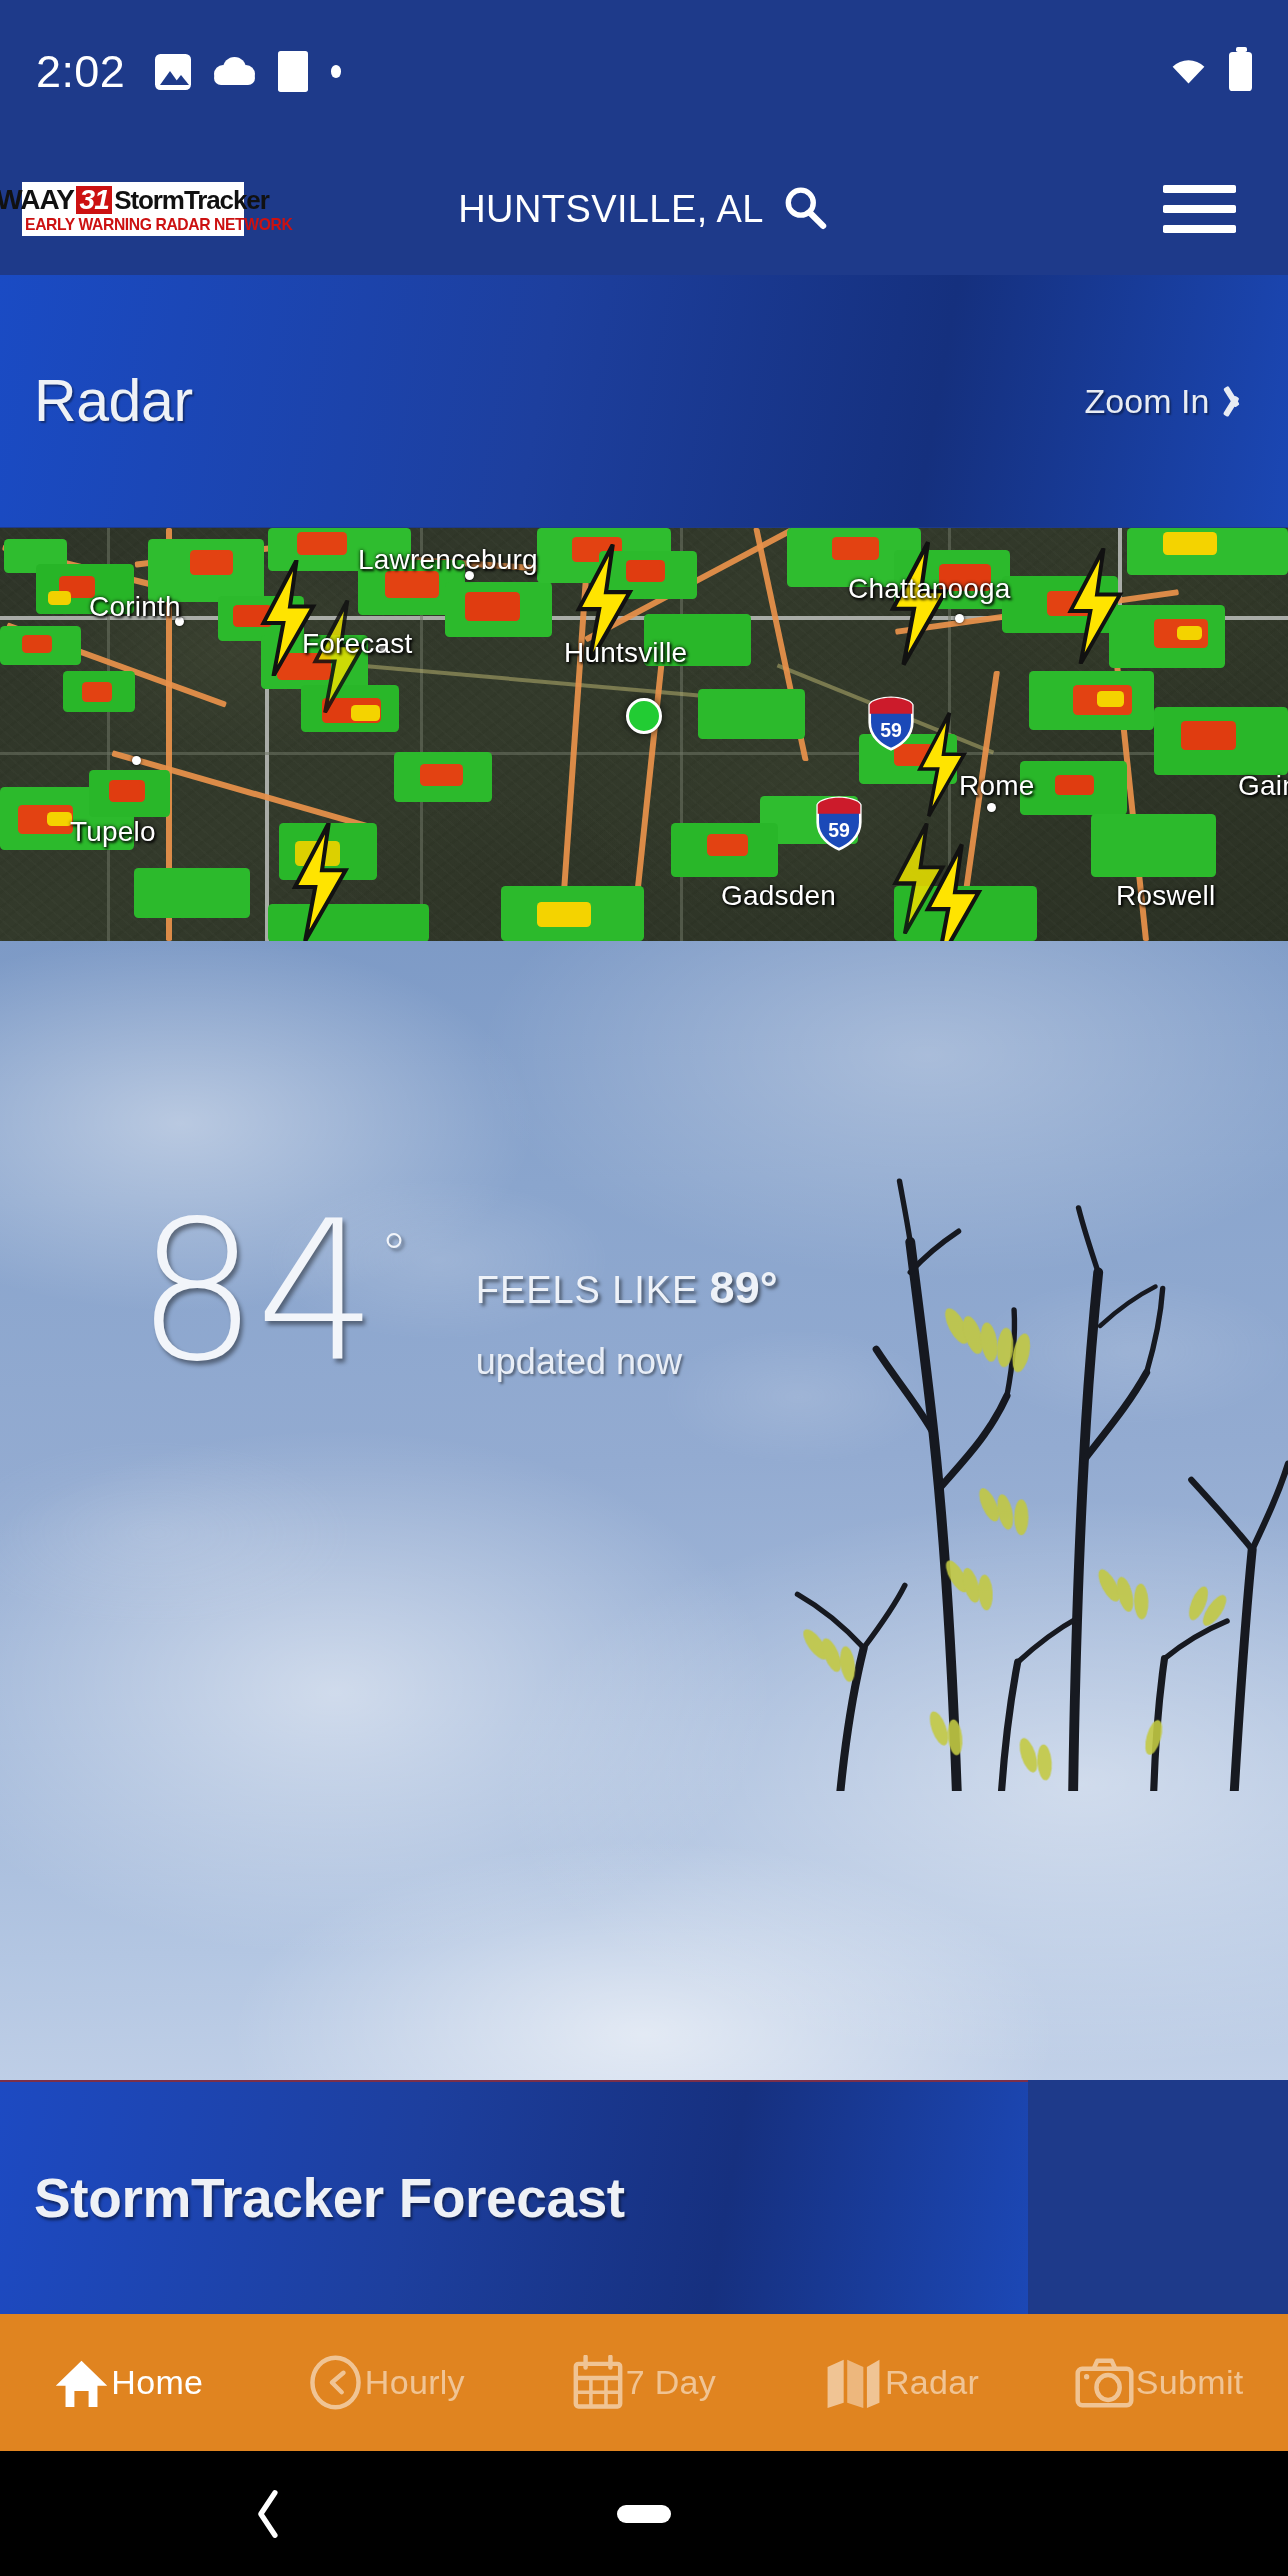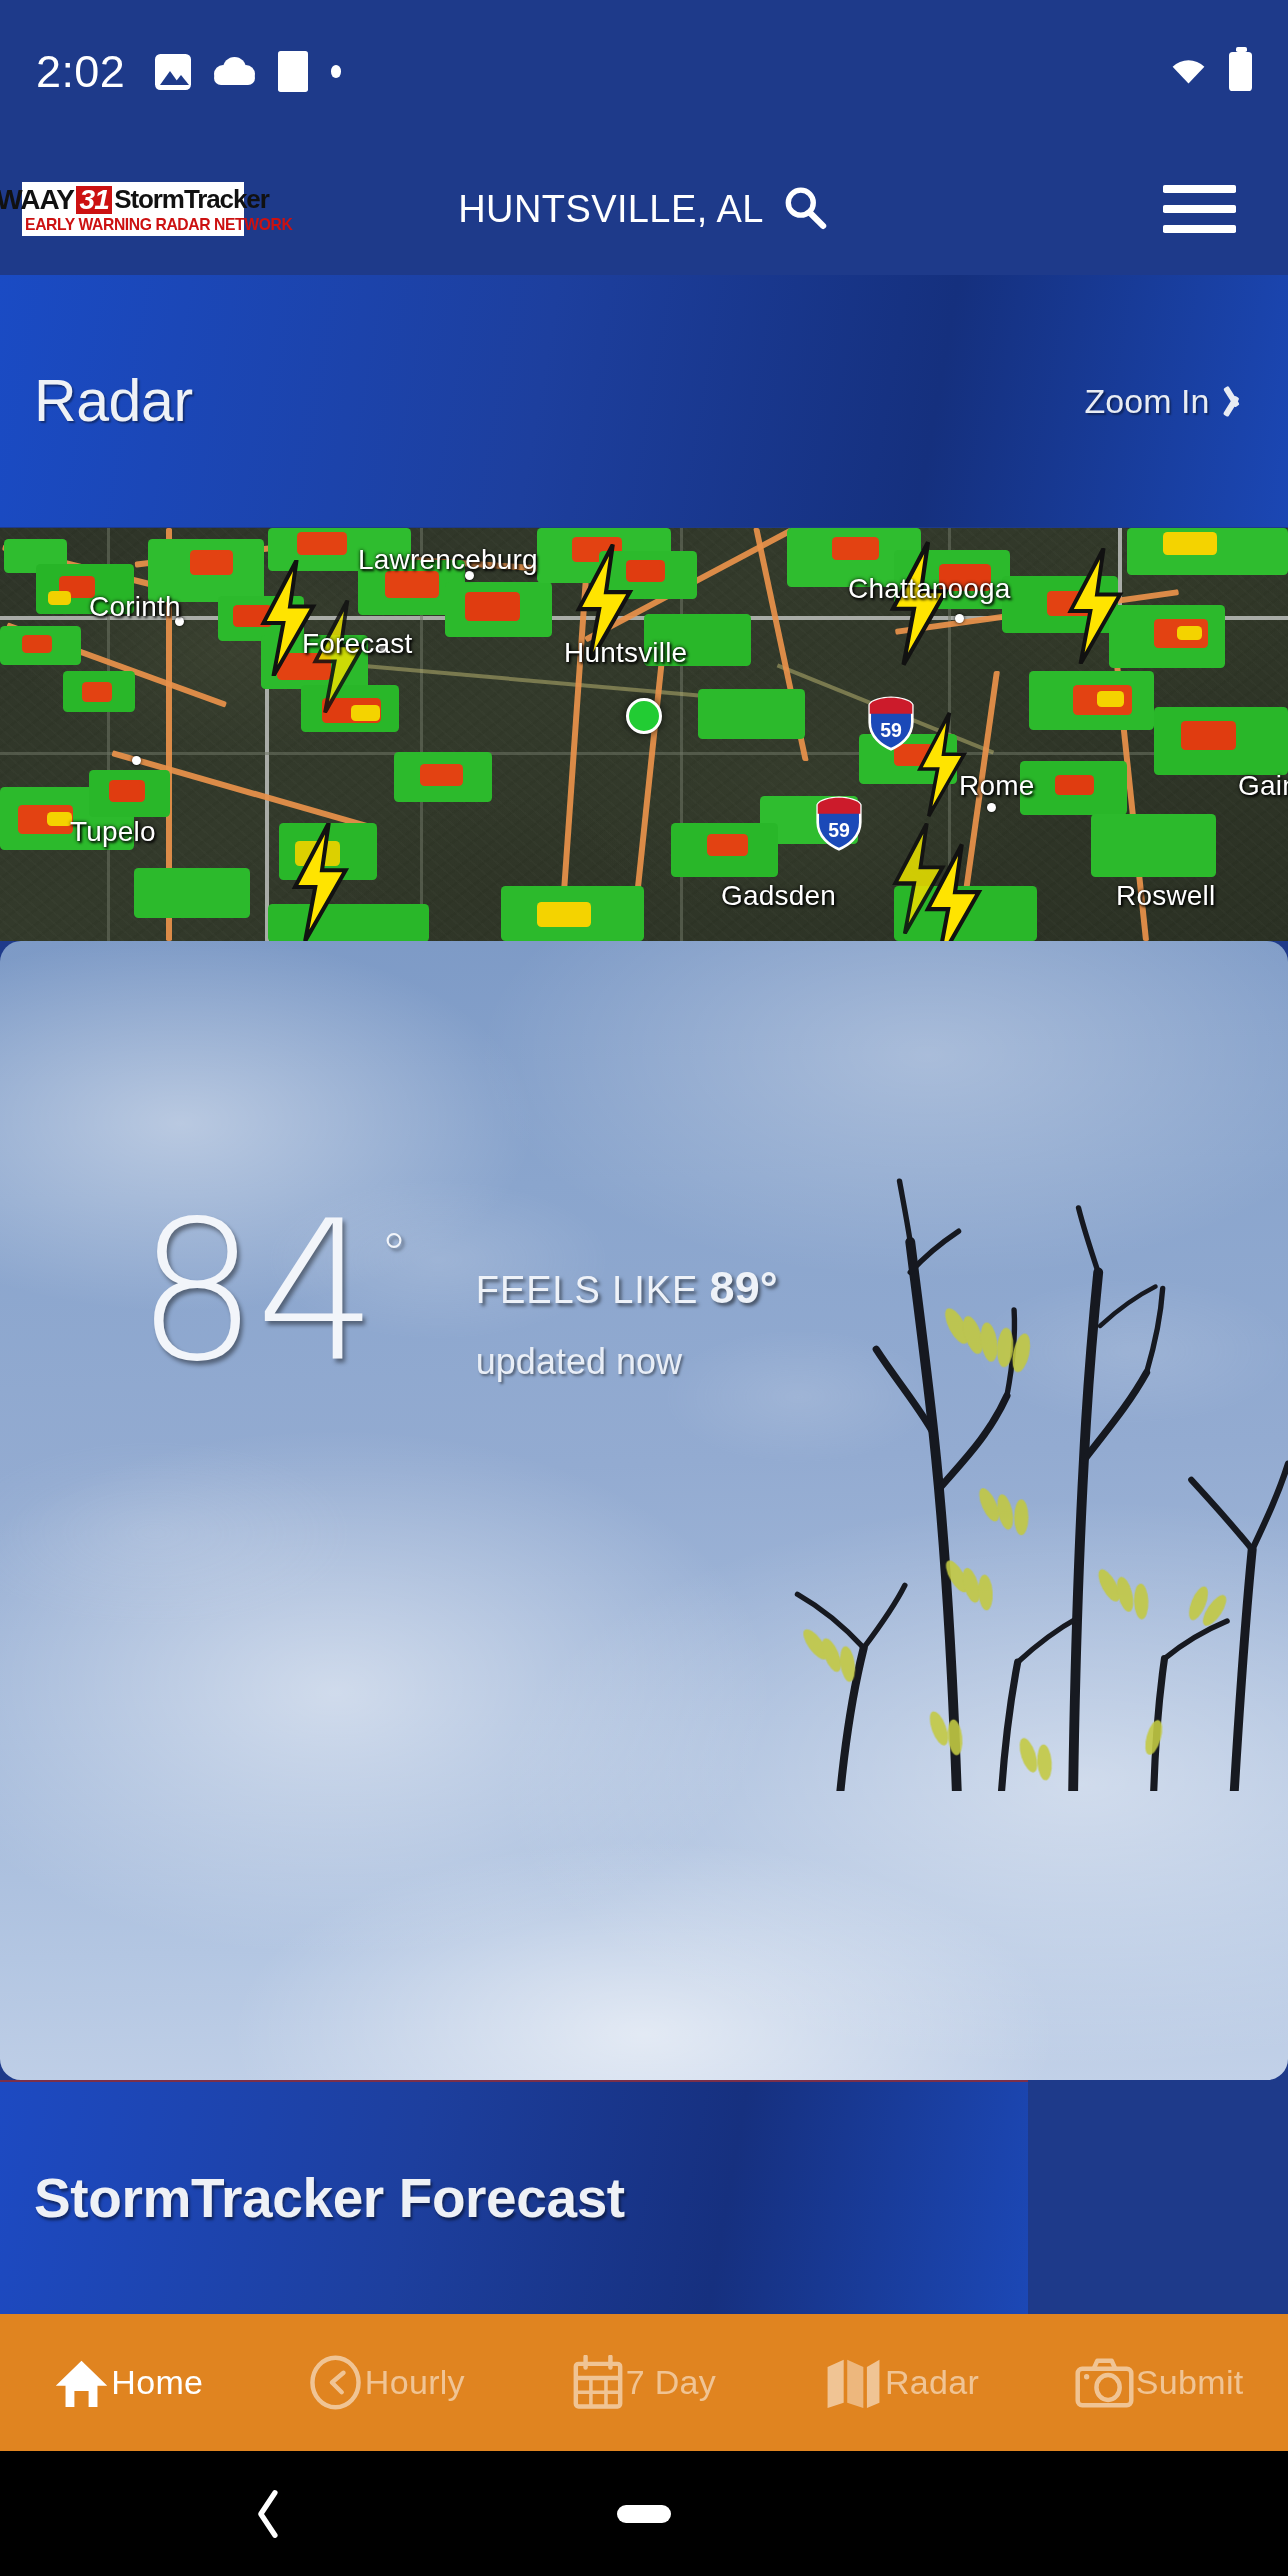--- a/index.html
+++ b/index.html
@@ -36,21 +36,21 @@
 
   
   .appheader{
     position:absolute; top:143px; left:0; width:1288px; height:132px;
     background:#1e3a8a; display:flex; align-items:center;
   }
   .logo{
     margin-left:21.5px; width:222px; background:#fff; padding:4.5px 3.6px 3.6px;
     display:flex; flex-direction:column; align-items:stretch; line-height:1;
   }
-  .logo-top{ display:flex; justify-content:center; }
+  .logo-top{ display:flex; align-items:center; justify-content:center; }
   .logo-waay{ font-size:28px;font-weight:bold;color:#111;letter-spacing:-0.9px;font-family:"Liberation Sans",sans-serif; }
   .logo-31{ background:#cc1111;color:#fff;font-size:28px;font-weight:bold;font-style:italic;
             padding:0 3.6px;margin:0 1.8px;letter-spacing:-0.9px; }
   .logo-st{ font-size:26px;font-weight:bold;color:#111;letter-spacing:-1.1px; }
   .logo-sub{ background:#fff;color:#cc1111;font-size:15.7px;font-weight:bold;text-align:center;
              letter-spacing:-0.4px;margin-top:2.7px;white-space:nowrap; }
   .loc{
     position:absolute; left:50%; transform:translateX(-50%);
     display:flex; align-items:center; gap:16px;
   }
@@ -105,21 +105,20 @@
             box-shadow:0 0 3.6px rgba(0,0,0,.9); }
   .bolt{ position:absolute; }
   .meloc{ position:absolute; width:36px;height:36px;border-radius:50%;
           background:#22cc33;border:3.6px solid #fff;box-shadow:0 0 8px rgba(0,0,0,.75); }
   .shield{ position:absolute; width:50px;height:55px; }
 
   
   .current{
     position:absolute; top:941px; left:0; width:1288px; height:1139px;
     overflow:hidden;
-    border-radius:21px;
   }
   .sky{ position:absolute; inset:0;
     background:
       radial-gradient(ellipse 537px 286px at 14% 16%, rgba(255,255,255,.42) 0%, transparent 66%),
       radial-gradient(ellipse 680px 340px at 72% 10%, rgba(255,255,255,.30) 0%, transparent 66%),
       radial-gradient(ellipse 626px 376px at 26% 66%, rgba(255,255,255,.50) 0%, transparent 70%),
       radial-gradient(ellipse 805px 394px at 84% 74%, rgba(255,255,255,.46) 0%, transparent 72%),
       radial-gradient(ellipse 572px 268px at 50% 96%, rgba(255,255,255,.58) 0%, transparent 72%),
       linear-gradient(178deg,#7d9ac6 0%,#8aa5cd 22%,#93abd1 46%,#a3b9da 68%,#b3c6e2 86%,#c2d1e8 100%);
   }

